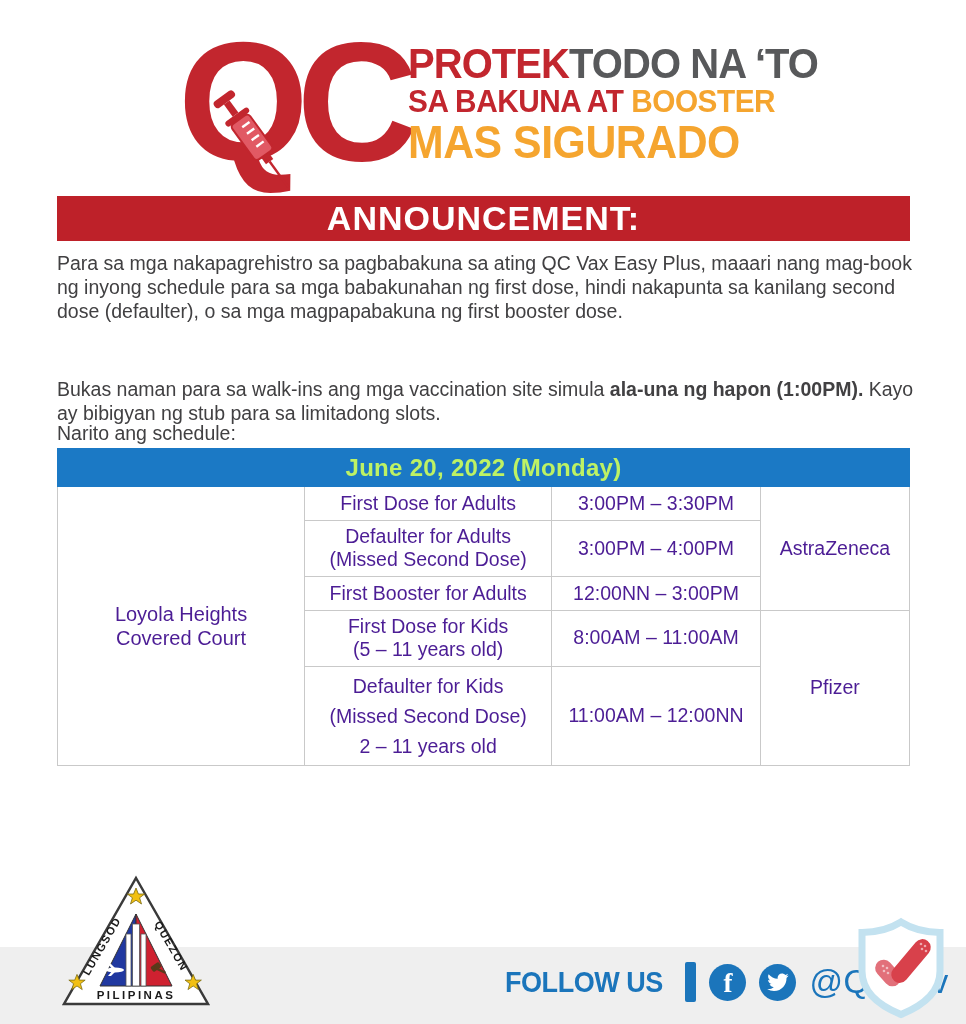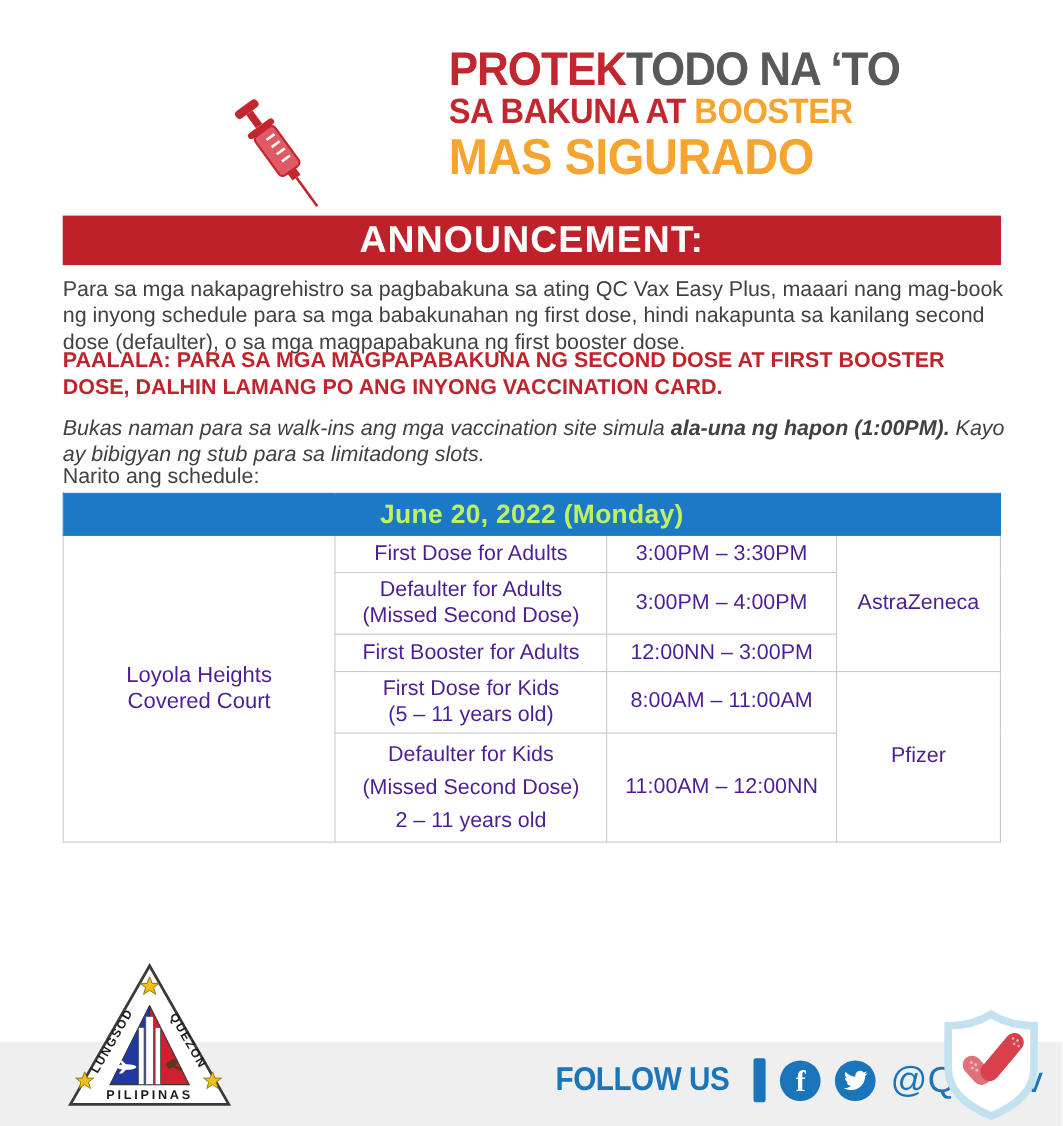--- a/index.html
+++ b/index.html
@@ -29,21 +29,21 @@
   .banner {
     position:absolute; left:57px; right:56px; top:196px; height:45px;
     background:#be2129; color:#ffffff; text-align:center;
     font-size:34px; font-weight:800; line-height:45px; letter-spacing:1px;
   }
 
   
   .para { position:absolute; left:57px; width:860px; color:#414042; font-size:19.5px; line-height:1.24; font-weight:500; }
   .p1 { top:251px; }
   .reminder { position:absolute; left:57px; width:860px; top:316px; color:#c0232c; font-size:19.5px; line-height:1.24; font-weight:800; }
-  .p2 { top:377px;font-style:italic; }
+  .p2 { top:377px; }
   .p2 b { font-weight:800; color:#414042; }
   .schedule-intro { position:absolute; left:57px; top:422px; color:#414042; font-size:19.5px; font-weight:500; }
 
   
   .sched { position:absolute; left:57px; top:448px; width:853px; border-collapse:collapse; table-layout:fixed; }
   .sched th.date {
     background:#1b79c5; color:#bef264; font-size:24px; font-weight:800;
     height:38px; text-align:center; letter-spacing:0.3px; border:1px solid #1b79c5;
   }
   .sched td {
@@ -64,20 +64,21 @@
   .soc { width:37px; height:37px; border-radius:50%; background:#1b75bb; display:flex; align-items:center; justify-content:center; cursor:pointer; }
   .fb-f { color:#ffffff; font-size:27px; font-weight:700; font-family:"Liberation Serif",serif; margin-top:3px; }
   .handle { color:#1b75bb; font-size:33px; font-weight:500; letter-spacing:0.5px; }
   .shield-svg { position:absolute; left:851px; top:916px; overflow:visible; }
 </style>
 </head>
 <body>
 
 <div class="page">
 
+  <div class="logo-q">QC</div>
 
   <svg class="syringe-svg" width="130" height="130" viewBox="0 0 130 130">
     <g transform="translate(10,10) rotate(54)">
       <rect x="0" y="-12" width="8" height="24" rx="3.5" fill="#c2262e"></rect>
       <rect x="8" y="-3.5" width="15" height="7" fill="#c2262e"></rect>
       <rect x="23" y="-14" width="6" height="28" rx="3" fill="#c2262e"></rect>
       <rect x="29" y="-11" width="44" height="22" rx="4" fill="#e15964" stroke="#c2262e" stroke-width="2"></rect>
       <rect x="36" y="-7" width="2.4" height="9" fill="#ffffff"></rect>
       <rect x="44" y="-7" width="2.4" height="9" fill="#ffffff"></rect>
       <rect x="52" y="-7" width="2.4" height="9" fill="#ffffff"></rect>
@@ -89,21 +90,20 @@
 
   <div class="tagline">
     <div class="tag-l1"><span class="red-txt">PROTEK</span><span class="gray-txt">TODO NA ‘TO</span></div>
     <div class="tag-l2"><span class="red-txt">SA BAKUNA AT </span><span class="orange-txt">BOOSTER</span></div>
     <div class="tag-l3">MAS SIGURADO</div>
   </div>
 
   <div class="banner">ANNOUNCEMENT:</div>
 
   <div class="para p1">Para sa mga nakapagrehistro sa pagbabakuna sa ating QC Vax Easy Plus, maaari nang mag-book ng inyong schedule para sa mga babakunahan ng first dose, hindi nakapunta sa kanilang second dose (defaulter), o sa mga magpapabakuna ng first booster dose.</div>
-  <div class="reminder">PAALALA: PARA SA MGA MAGPAPABAKUNA NG SECOND DOSE AT FIRST BOOSTER DOSE, DALHIN LAMANG PO ANG INYONG VACCINATION CARD.</div>
   <div class="para p2"><span>Bukas naman para sa walk-ins ang mga vaccination site simula </span><b>ala-una ng hapon (1:00PM).</b><span> Kayo ay bibigyan ng stub para sa limitadong slots.</span></div>
   <div class="schedule-intro">Narito ang schedule:</div>
 
   <table class="sched">
     <colgroup>
         <col style="width:29%">
         <col style="width:29%">
         <col style="width:24.5%">
         <col style="width:17.5%">
       </colgroup>

